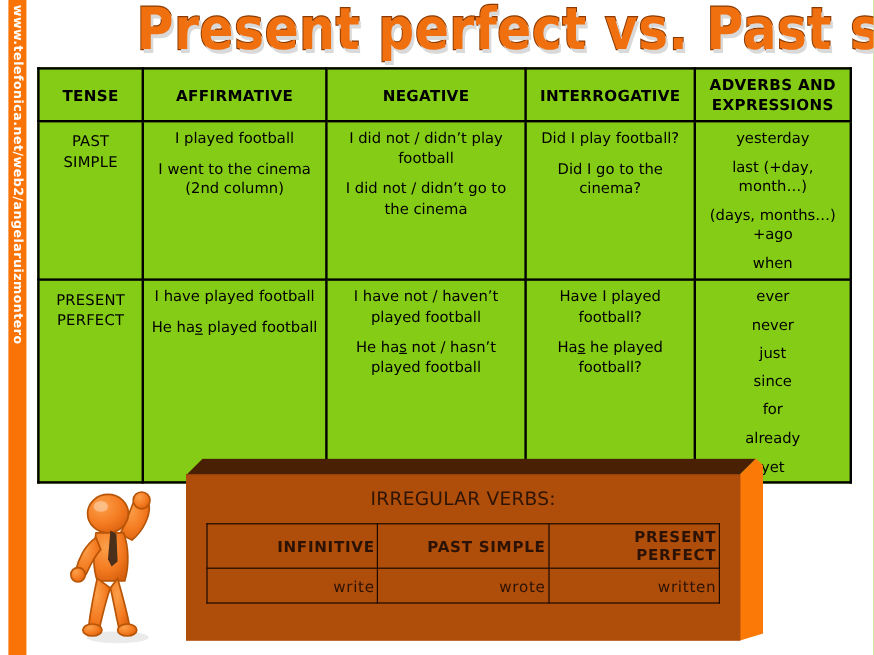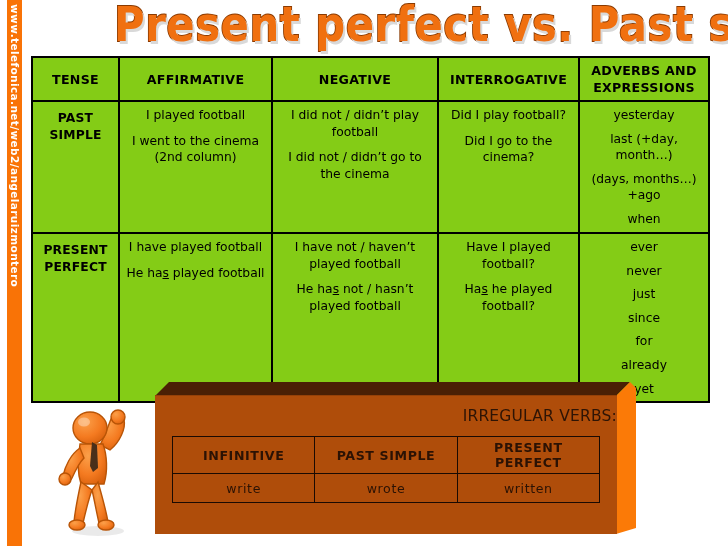--- a/index.html
+++ b/index.html
@@ -94,21 +94,21 @@
     padding: 2px 3px;
   }
   .col-tense   { width: 87px; }
   .col-aff     { width: 153px; }
   .col-neg     { width: 166px; }
   .col-int     { width: 141px; }
   .col-adv     { width: 130px; }
 
   .tense-cell {
     text-align: center !important;
-    font-weight: bold;
+    font-weight: normal;
     padding-top: 8px !important;
     letter-spacing: 0.2px;
     border-radius: 14px;
   }
   .tense-cell span { display: block; }
 
   .row-past    { height: 132px; }
   .row-present { height: 149px; }
 
   .cell-lines p {
@@ -153,39 +153,39 @@
     position: absolute;
     left: 0;
     top: 13px;
     width: 462px;
     height: 139px;
     background: #AF4D0A;
     box-shadow: inset 0 1px 0 rgba(0,0,0,0.15);
   }
   .verbbox-heading {
     padding-top: 10px;
-    text-align: right;
+    text-align: center;
     font-family: "DejaVu Sans", sans-serif;
     font-size: 15.5px;
     line-height: 1.45;
     color: #2e1405;
     letter-spacing: 0.2px;
   }
   .verbbox-heading div { white-space: nowrap; }
 
   .verb-table {
     margin: 9px auto 0 auto;
     width: 428px;
     border-collapse: collapse;
     table-layout: fixed;
   }
   .verb-table th,
   .verb-table td {
     border: 1.6px solid #1a0a02;
-    text-align: center;
+    text-align: right;
     font-family: "DejaVu Sans", sans-serif;
     color: #2b1204;
     padding: 3px 2px;
   }
   .verb-table th {
     font-size: 12.6px;
     font-weight: bold;
     letter-spacing: 0.6px;
     height: 22px;
   }

